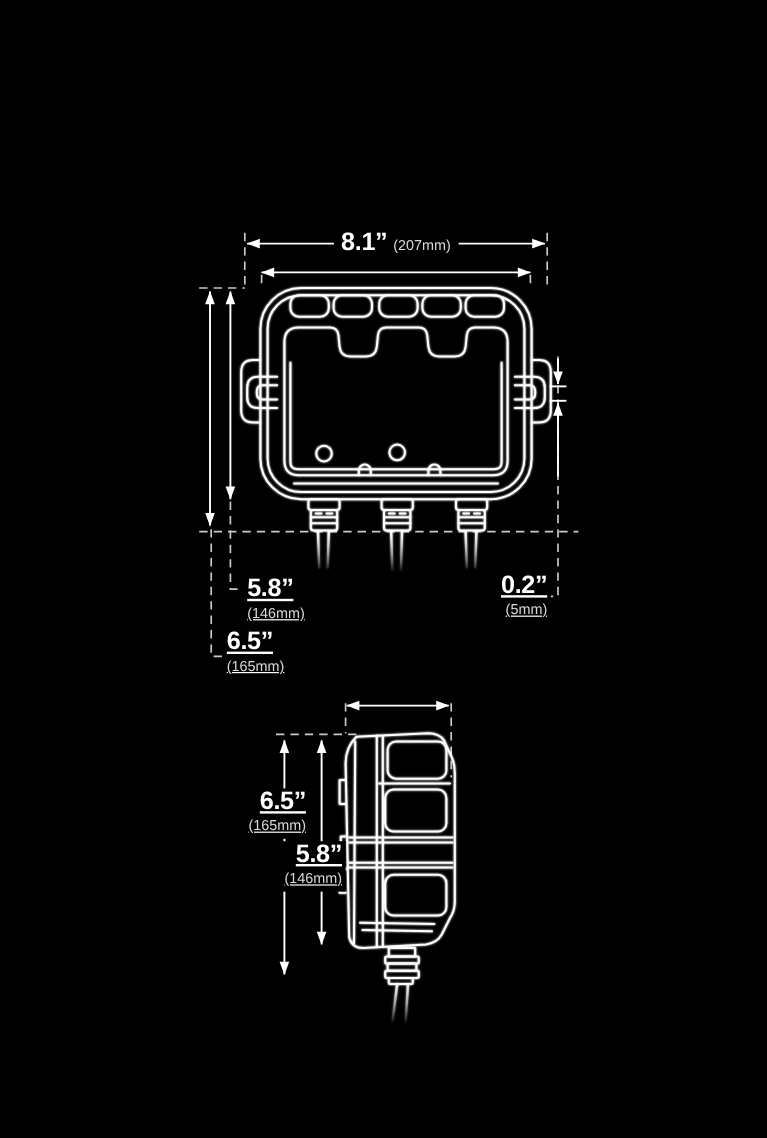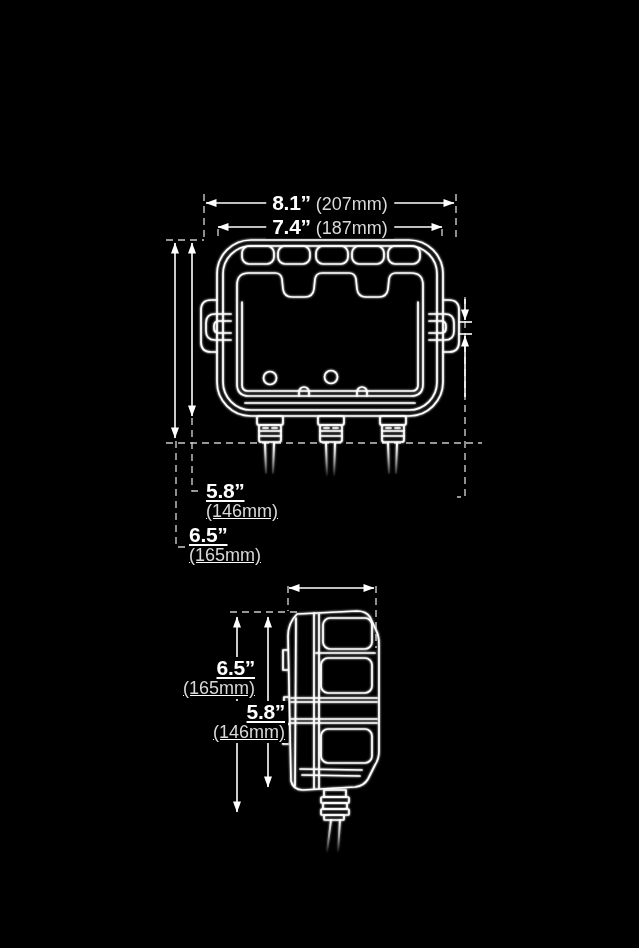--- a/index.html
+++ b/index.html
@@ -9,21 +9,21 @@
   }
   .stage svg{position:absolute;left:0;top:0;}
   .lbl{position:absolute;background:#000;color:#fff;}
   .row{display:flex;align-items:baseline;gap:5px;white-space:nowrap;
        transform:translate(-50%,-50%);padding:1px 6px;}
   .col{padding:1px 3px;text-decoration:underline;}
   .cx{transform:translateX(-50%);text-align:center;}
   .ta-r{text-align:right;}
   .in{font-weight:700;font-size:21px;line-height:19px;letter-spacing:-0.3px;color:#ffffff;display:block;}
   .row .in,.row .mm{display:inline;}
-  .mm{font-weight:400;font-size:18px;line-height:19px;color:#d9d9d9;display:block;margin-top:2px;}
+  .mm{font-weight:400;font-size:12px;line-height:19px;color:#d9d9d9;display:block;margin-top:2px;}
 </style>
 </head>
 <body>
 
 <div class="stage">
 
   <svg width="639" height="948" viewBox="0 0 639 948">
     <defs>
       <marker id="ah" viewBox="0 0 12 10" refX="11" refY="5" markerWidth="12" markerHeight="10" orient="auto-start-reverse" markerUnits="userSpaceOnUse">
         <path d="M0.5,1 L11.5,5 L0.5,9 Z" fill="#ffffff"></path>
@@ -167,35 +167,35 @@
         <line x1="340" y1="820" x2="338" y2="852" stroke="url(#fadeB)"></line>
       </g>
     </g>
   </svg>
 
   <div class="lbl row" style="left:330px;top:203px">
     <span class="in">8.1”</span>
     <span class="mm">(207mm)</span>
   </div>
 
-  <div class="lbl row" style="left:330px;top:227px">
-    <span class="in">7.4”</span>
-    <span class="mm">(187mm)</span>
-  </div>
 
   <div class="lbl col" style="left:203px;top:480px">
     <span class="in">5.8”</span>
     <span class="mm">(146mm)</span>
   </div>
 
   <div class="lbl col" style="left:186px;top:524px">
     <span class="in">6.5”</span>
     <span class="mm">(165mm)</span>
   </div>
 
+  <div class="lbl col ta-r" style="right:180px;top:477px">
+    <span class="in">0.2”</span>
+    <span class="mm">(5mm)</span>
+  </div>
 
 
   <div class="lbl col ta-r" style="right:381px;top:657px">
     <span class="in">6.5”</span>
     <span class="mm">(165mm)</span>
   </div>
 
   <div class="lbl col ta-r" style="right:351px;top:701px">
     <span class="in">5.8”</span>
     <span class="mm">(146mm)</span>

